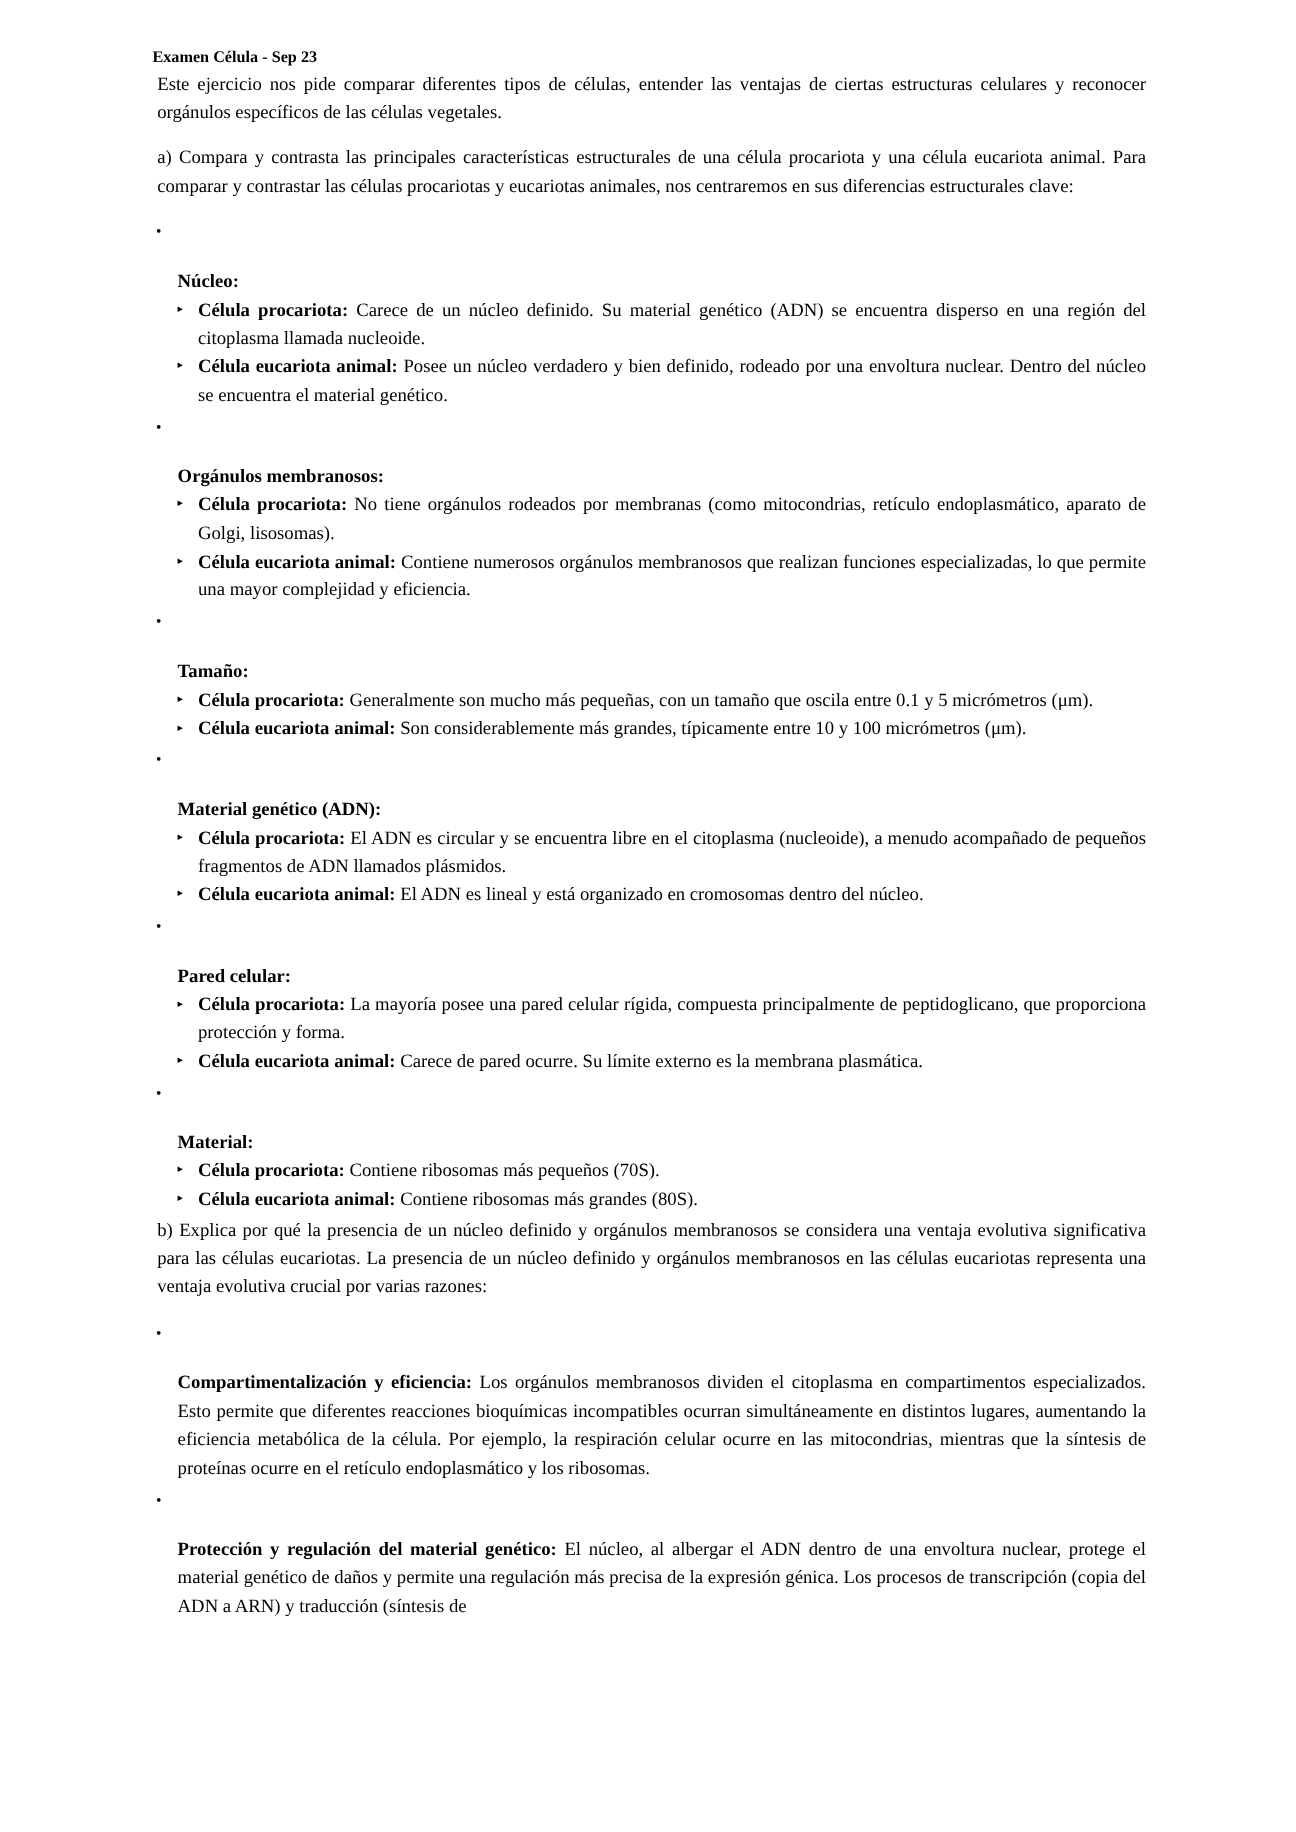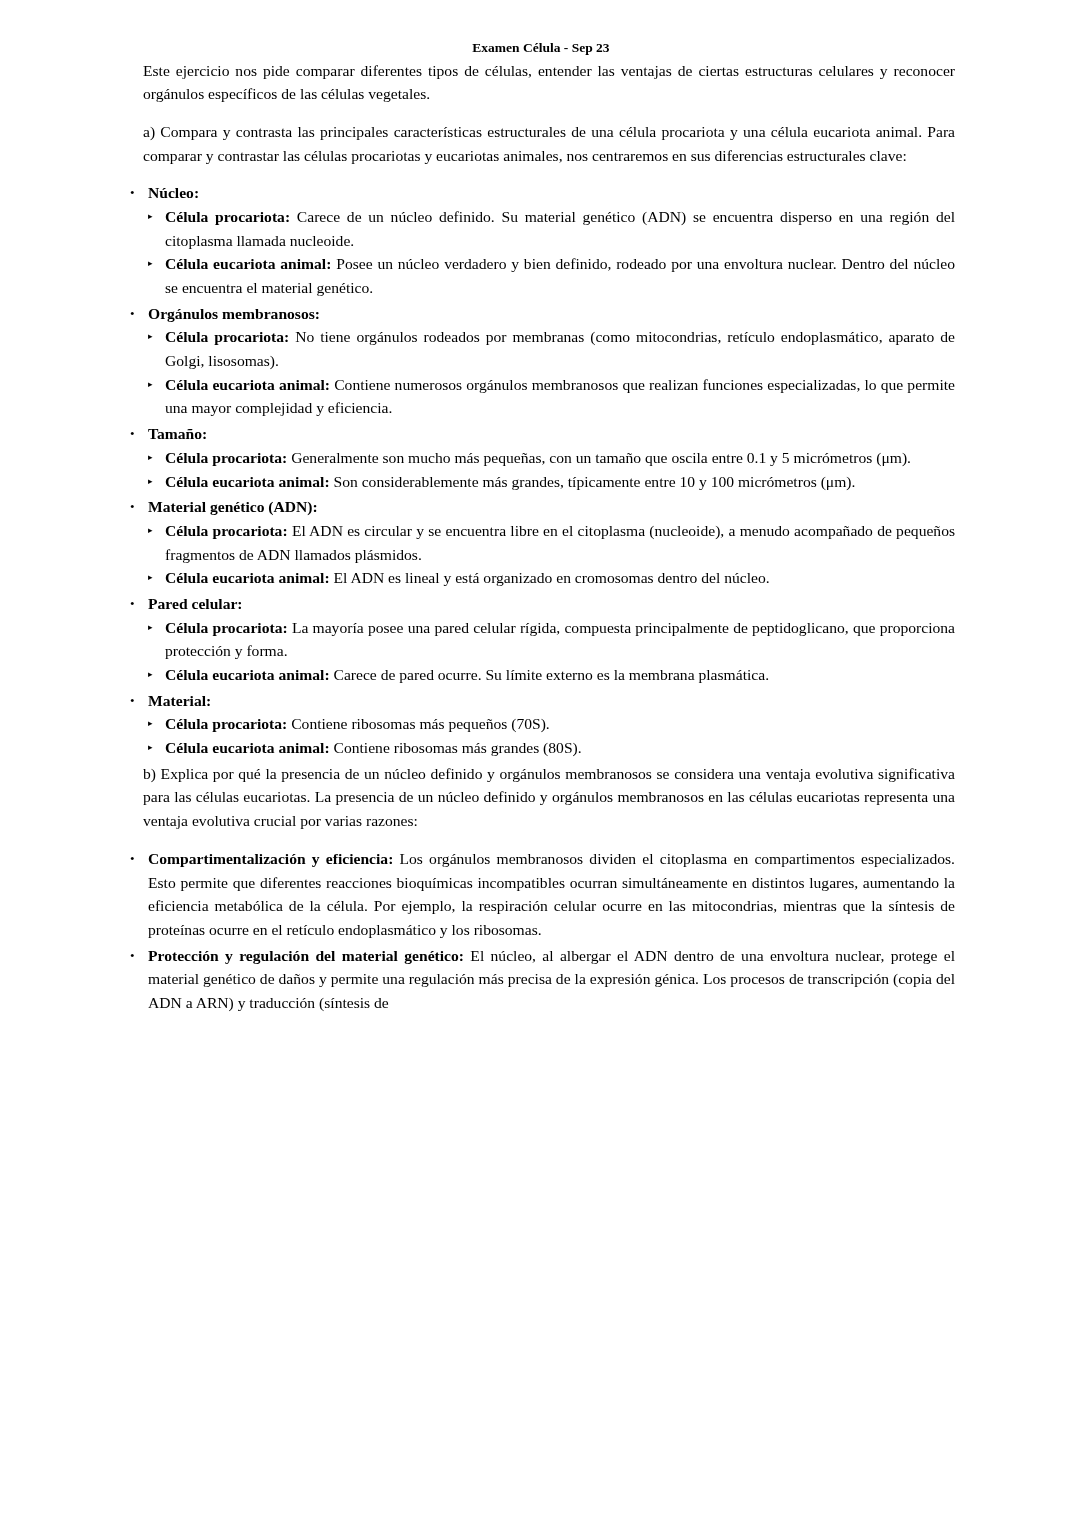--- a/index.html
+++ b/index.html
@@ -10,43 +10,43 @@
     box-sizing: border-box;
     background: #ffffff;
     color: #000000;
     font-family: "Liberation Serif", "DejaVu Serif", serif;
     font-size: 15.6px;
     line-height: 1.52;
     padding: 38px 125px 120px 127px;
     overflow: hidden;
   }
   .hdr {
-    text-align: center;
+    text-align: left;
     font-weight: 700;
     font-size: 13.5px;
   }
   .title {
     font-size: 21.5px;
     font-weight: 700;
     margin: 60px 0 30px 0;
   }
   p.para {
     text-align: justify;
-    margin: 0 0 14px 16px;
+    margin: 0 0 14px 4px;
   }
   .gap-top { margin-top: 36px; }
   .list { margin: 4px 0 0 3px; }
   .l1 { display: flex; margin-bottom: 2px; }
   .m1 {
     flex: 0 0 18px;
     width: 18px;
     font-size: 13px;
     line-height: 23px;
   }
-  .l1c { flex: 1; min-width: 0; }
+  .l1c { flex: 1; min-width: 0; margin-top: 42px; }
   .l2 { display: flex; }
   .m2 {
     flex: 0 0 17px;
     width: 17px;
     font-family: "DejaVu Sans", sans-serif;
     font-size: 9px;
     line-height: 23px;
   }
   .l2c { flex: 1; min-width: 0; text-align: justify; }
   .b { font-weight: 700; }

